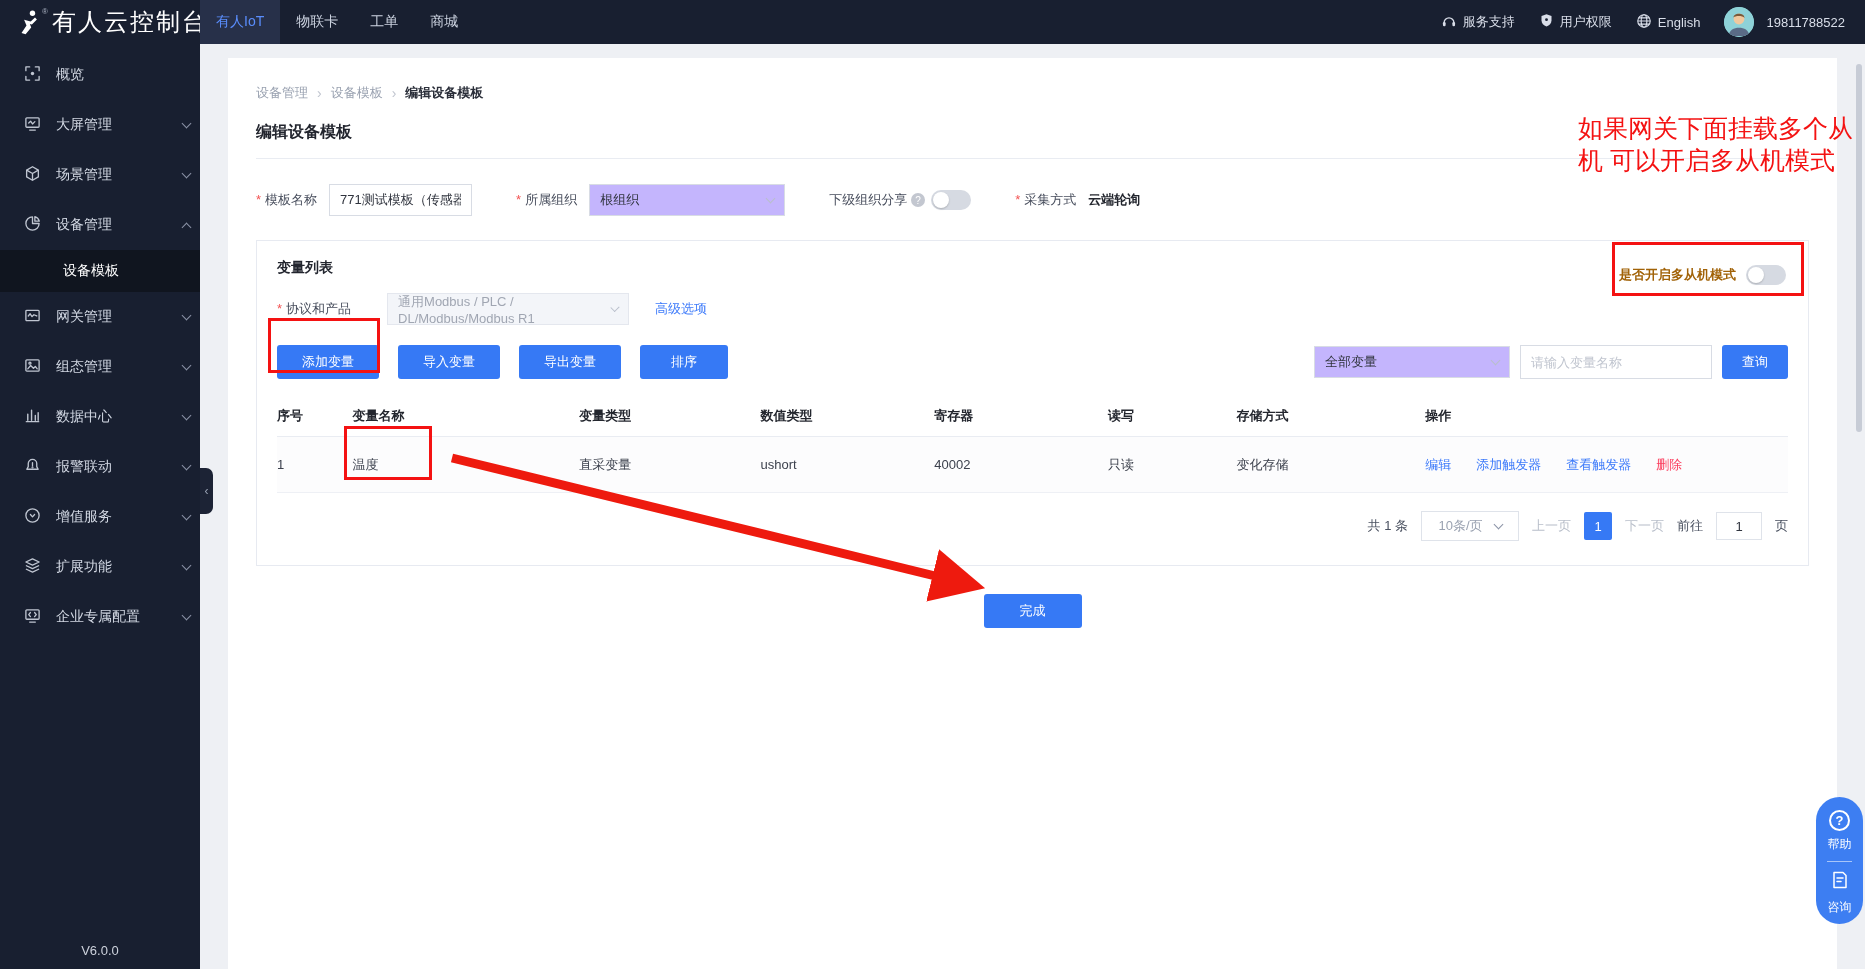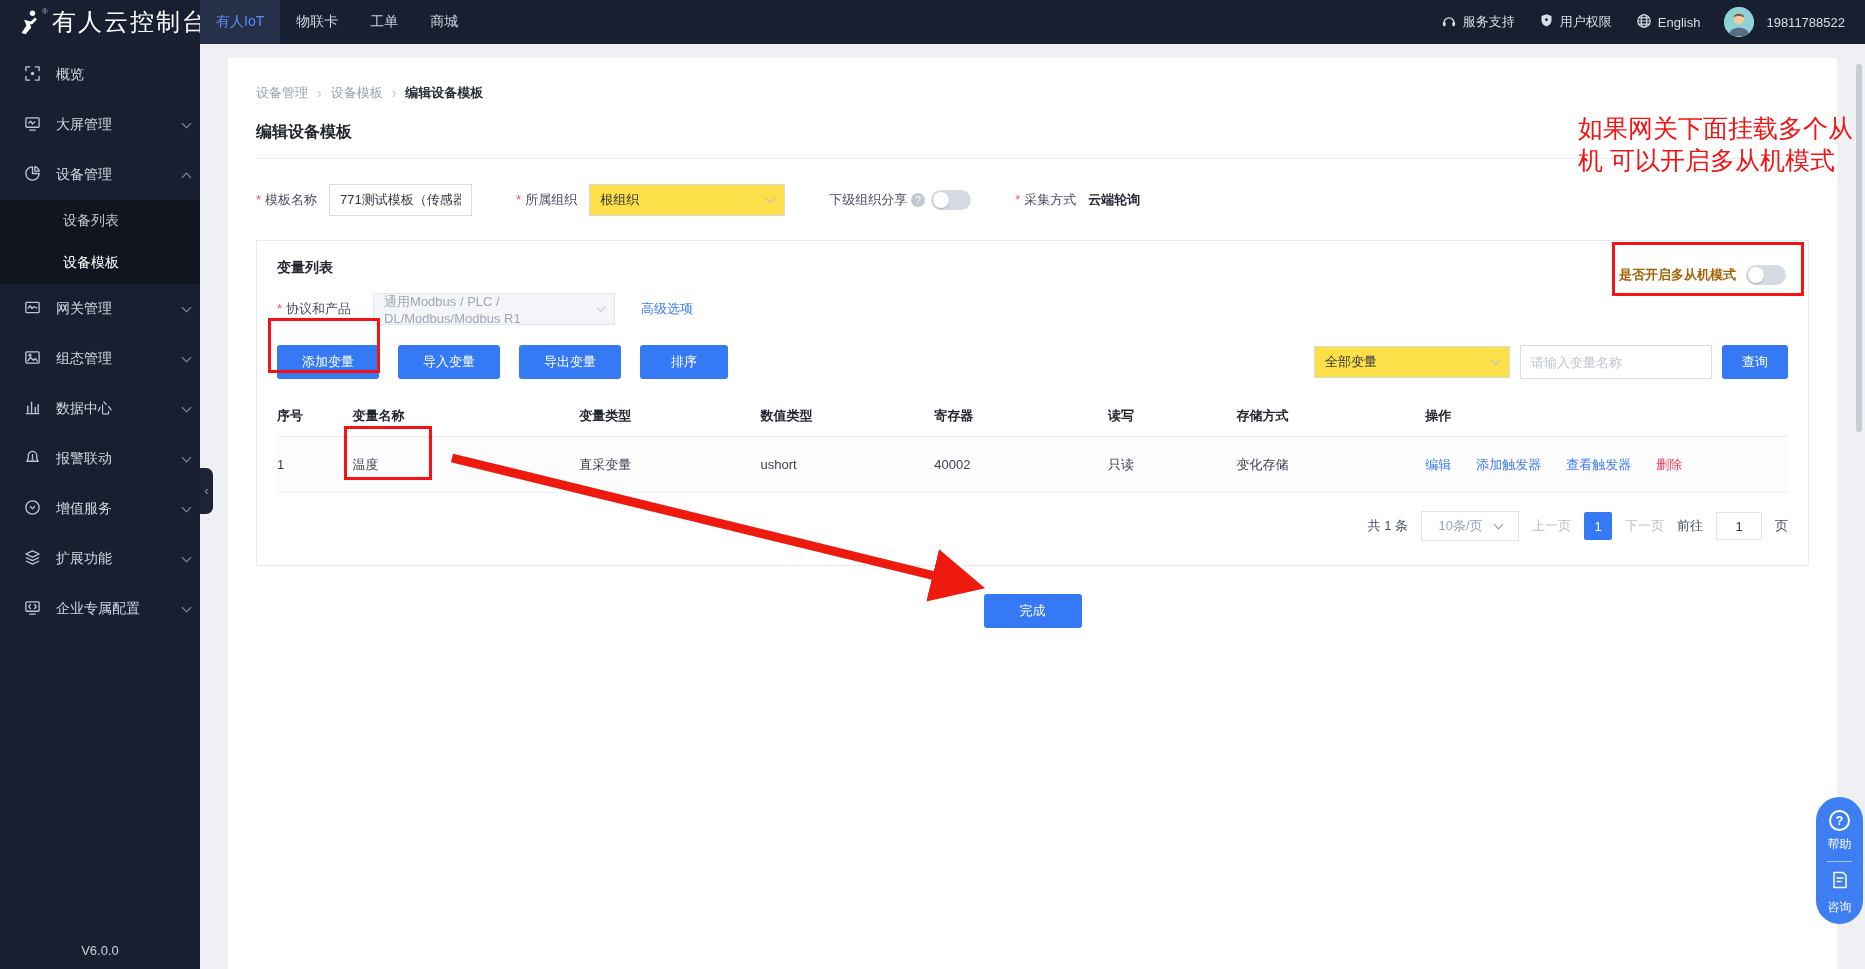--- a/index.html
+++ b/index.html
@@ -44,34 +44,34 @@
   .crumb-sep { color:#c0c5cf; font-size:14px; }
   .crumb-last { color:#2b2f3a; font-weight:bold; }
   .page-title { margin-top:20px; font-size:16px; font-weight:bold; color:#22252e; }
   .divider { border-bottom:1px solid #e9ecf2; margin-top:15px; }
 
   
   .form-row { margin-top:25px; display:flex; align-items:center; font-size:13px; color:#474d5c; }
   .star { color:#f35454; margin-right:4px; }
   .f-label { margin-right:12px; white-space:nowrap; }
   .text-input { height:32px; border:1px solid #d8dce4; padding:0 10px; font-size:13px; color:#30343e; width:143px; outline:none; }
-  .select { height:32px; border:1px solid #d8dce4; display:flex; align-items:center; justify-content:space-between; padding:0 10px; font-size:13px; color:#30343e; background:#fde047; cursor:pointer; }
+  .select { height:32px; border:1px solid #d8dce4; display:flex; align-items:center; justify-content:space-between; padding:0 10px; font-size:13px; color:#30343e; background:#c4b5fd; cursor:pointer; }
   .select .caret { border-color:#b9bfcb; }
   .select.disabled { background:#f3f5f9; color:#a0a6b2; border-color:#e4e7ee; }
   .gap40 { width:44px; }
   .info-dot { width:14px; height:14px; border-radius:50%; background:#c3c7d0; color:#fff; font-size:10px; display:inline-flex; align-items:center; justify-content:center; margin:0 6px 0 2px; }
   .toggle { width:40px; height:20px; border-radius:10px; background:#d6dae2; position:relative; cursor:pointer; flex-shrink:0; }
   .toggle::after { content:""; position:absolute; left:2px; top:2px; width:16px; height:16px; border-radius:50%; background:#fff; box-shadow:0 1px 2px rgba(0,0,0,.2); }
   .bold-val { font-weight:bold; color:#23262e; }
 
   
   .section-box { margin-top:24px; border:1px solid #e7eaf1; padding:18px 20px 24px; position:relative; }
   .sec-title { font-size:14px; font-weight:bold; color:#22252e; }
   .proto-row { margin-top:16px; display:flex; align-items:center; font-size:13px; color:#474d5c; }
-  .proto-select { width:242px; margin-left:10px; }
+  .proto-select { width:242px; margin-left:24px; }
   .link { color:#3e7bfa; cursor:pointer; font-size:13px; }
   .adv-link { margin-left:26px; }
   .multi-slave { position:absolute; top:24px; right:22px; display:flex; align-items:center; gap:10px; font-size:13px; font-weight:bold; color:#a16207; }
 
   .btn-row { margin-top:20px; display:flex; align-items:center; }
   .btn { height:34px; background:#3679f5; color:#fff; font-size:13px; border:none; border-radius:3px; padding:0 25px; cursor:pointer; font-family:inherit; }
   .btn + .btn { margin-left:19px; }
   .btn-sort { padding:0 31px; }
   .btn-query { padding:0 20px; margin-left:10px; }
   .btn-row-right { margin-left:auto; display:flex; align-items:center; }
@@ -193,29 +193,36 @@
           <rect x="2" y="3" width="14" height="10" rx="1"></rect>
             <path d="M5 8.5l2-2 2 3 2.5-2.5M6 16h6"></path>
         </svg>
       </span>
       <span>大屏管理</span>
       <span class="caret"></span>
     </div>
     <div class="menu-item">
       <span>
         <svg width="17" height="17" viewBox="0 0 18 18" fill="none" stroke="currentColor" stroke-width="1.4" stroke-linejoin="round">
+          <path d="M9 1.8l6.2 3.6v7.2L9 16.2l-6.2-3.6V5.4z"></path>
+            <path d="M2.8 5.4L9 9l6.2-3.6M9 9v7.2"></path>
+        </svg>
+      </span>
+      <span>场景管理</span>
+      <span class="caret"></span>
+    </div>
+    <div class="menu-item">
+      <span>
+        <svg width="17" height="17" viewBox="0 0 18 18" fill="none" stroke="currentColor" stroke-width="1.4" stroke-linejoin="round">
           <path d="M9 2a7 7 0 1 0 7 7H9z"></path>
             <path d="M11.5 1.8A7 7 0 0 1 16.2 6.5H11.5z"></path>
         </svg>
       </span>
       <span>设备管理</span>
       <span class="caret up"></span>
-    </div>
-    <div class="submenu-item">
-      <span>设备列表</span>
     </div>
     <div class="submenu-item current">
       <span>设备模板</span>
     </div>
     <div class="menu-item">
       <span>
         <svg width="17" height="17" viewBox="0 0 18 18" fill="none" stroke="currentColor" stroke-width="1.4" stroke-linecap="round" stroke-linejoin="round">
           <rect x="2" y="3.5" width="14" height="11" rx="1"></rect>
             <path d="M4.5 9.5l2-2.3 2 3 2-2 3 1.3"></path>
         </svg>

